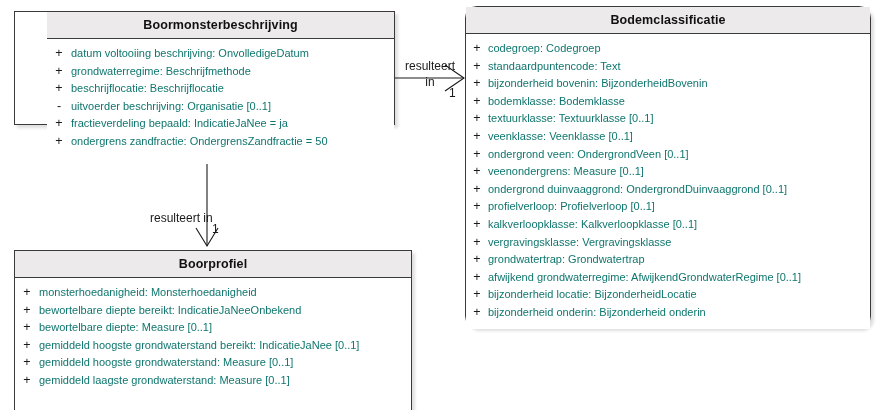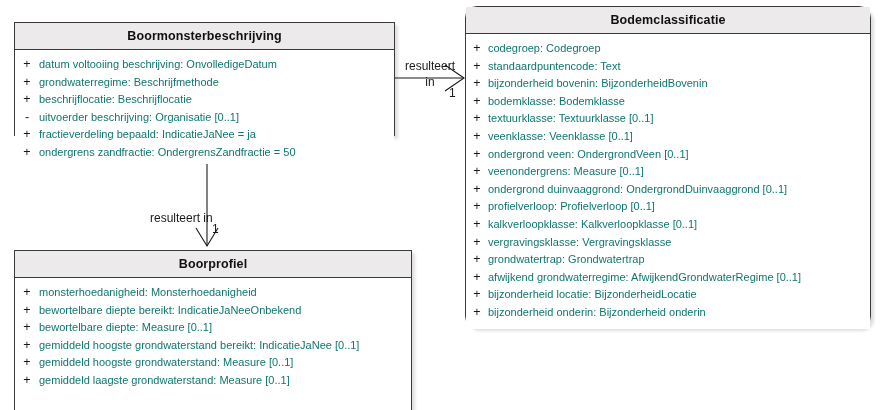--- a/index.html
+++ b/index.html
@@ -62,21 +62,21 @@
     font-size: 12.5px;
     color: #1a1a1a;
   }
   .attr-text {
     font-size: 11px;
     color: #0f766e;
   }
 
   
   #class-boormonsterbeschrijving {
-    left: 14px;  top: 22px;   width: 381px; height: 114px;
+    left: 14px;  top: 11px;   width: 381px; height: 114px; padding-left: 32px;
   }
   #class-boormonsterbeschrijving .uml-body .attr-vis { width: 24px; flex: 0 0 24px; }
 
   #class-bodemclassificatie {
     left: 465px; top: 6px;   width: 406px; height: 322px; border-radius: 12px;
   }
   #class-bodemclassificatie .uml-body .attr-vis { width: 22px; flex: 0 0 22px; }
 
   #class-boorprofiel {
     left: 14px;  top: 250px; width: 398px; height: 194px;

